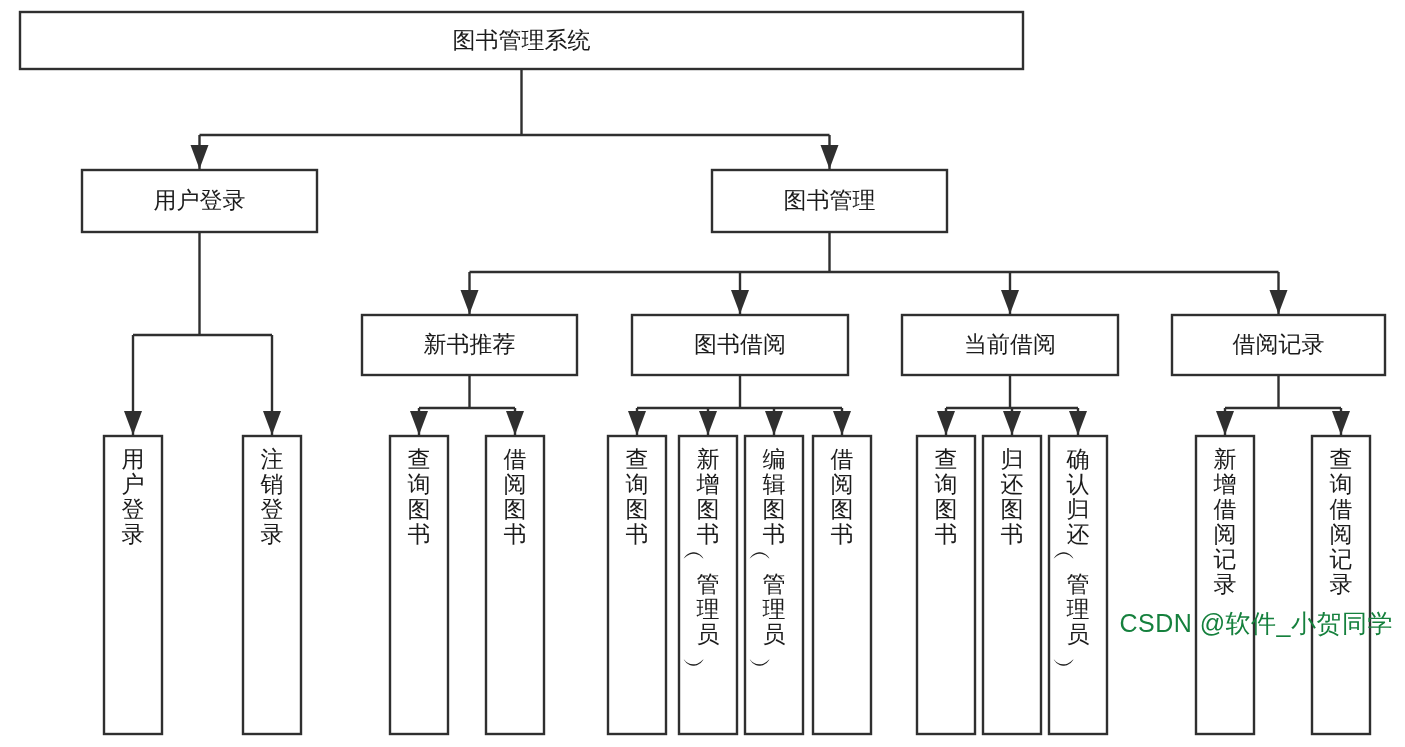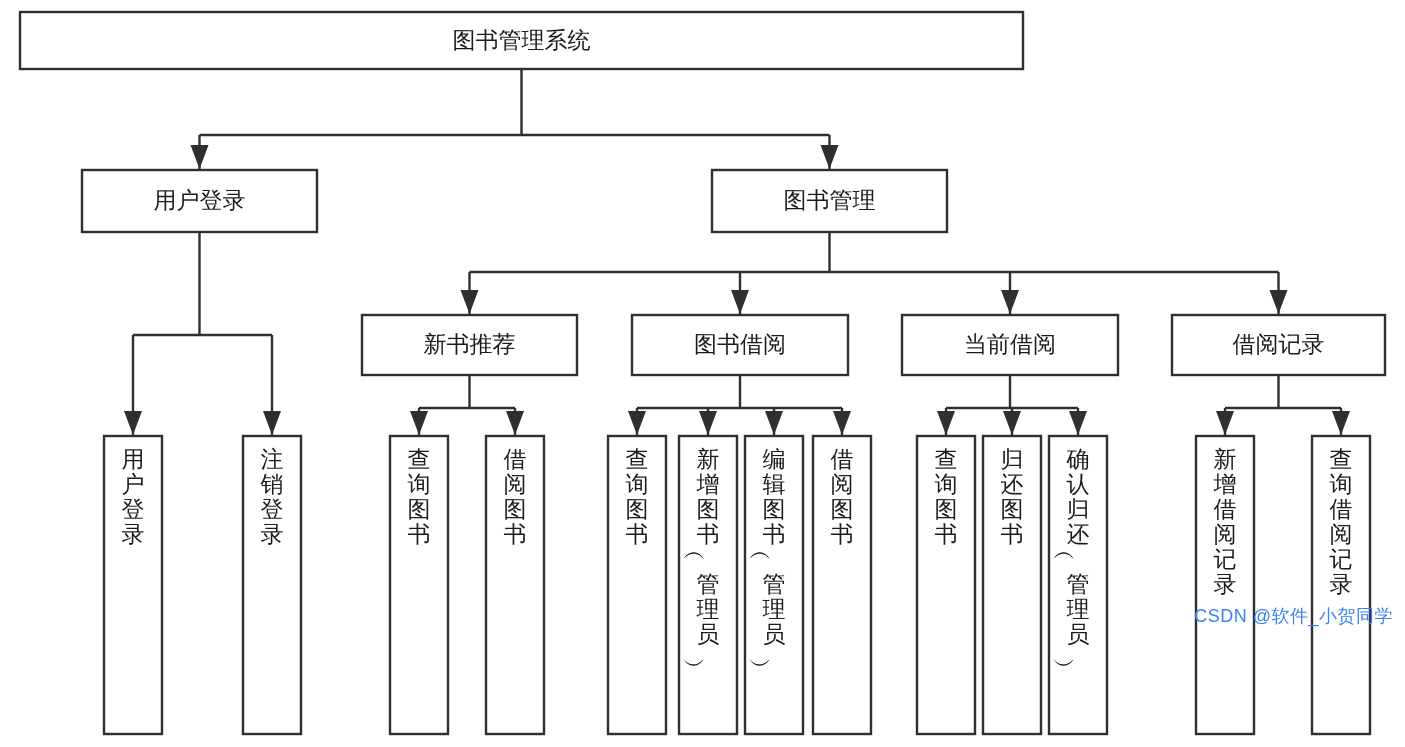--- a/index.html
+++ b/index.html
@@ -52,24 +52,24 @@
   }
   .node-label-vertical {
     fill: #1b1b1b;
     font-family: "Liberation Sans", "DejaVu Sans", sans-serif;
     font-size: 23px;
     text-anchor: middle;
   }
   .watermark-text {
     position: absolute;
     right: 12px;
-    bottom: 20px;
-    font-family: "Liberation Sans", "DejaVu Sans", sans-serif;
-    font-size: 18px;
-    color: #3b82f6;
+    bottom: 8px;
+    font-family: "Liberation Sans", "DejaVu Sans", sans-serif;
+    font-size: 25px;
+    color: #15803d;
     white-space: nowrap;
     letter-spacing: 0.5px;
     user-select: none;
   }
 </style>
 </head>
 <body>
 
 <div id="diagram-root">
   <svg class="diagram-canvas" id="diagram-svg" viewBox="0 0 1405 747" xmlns="http://www.w3.org/2000/svg">

